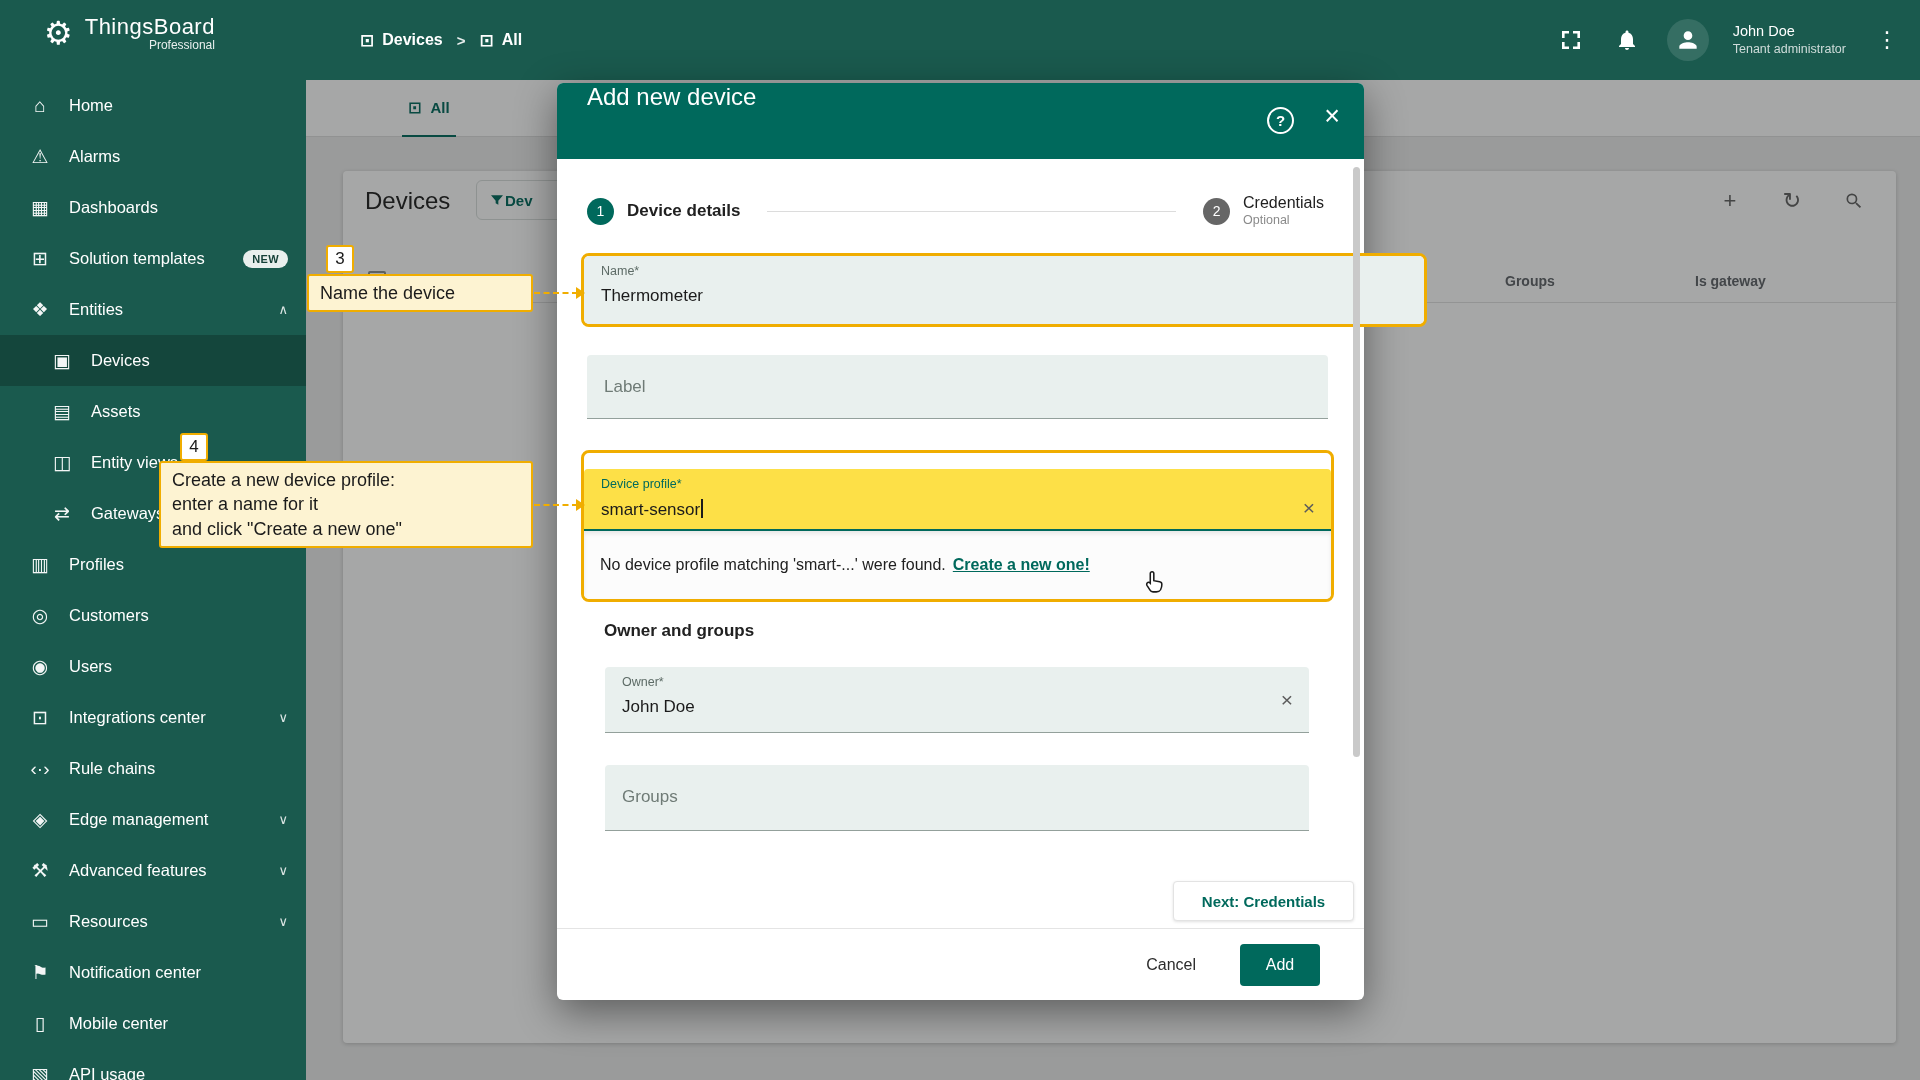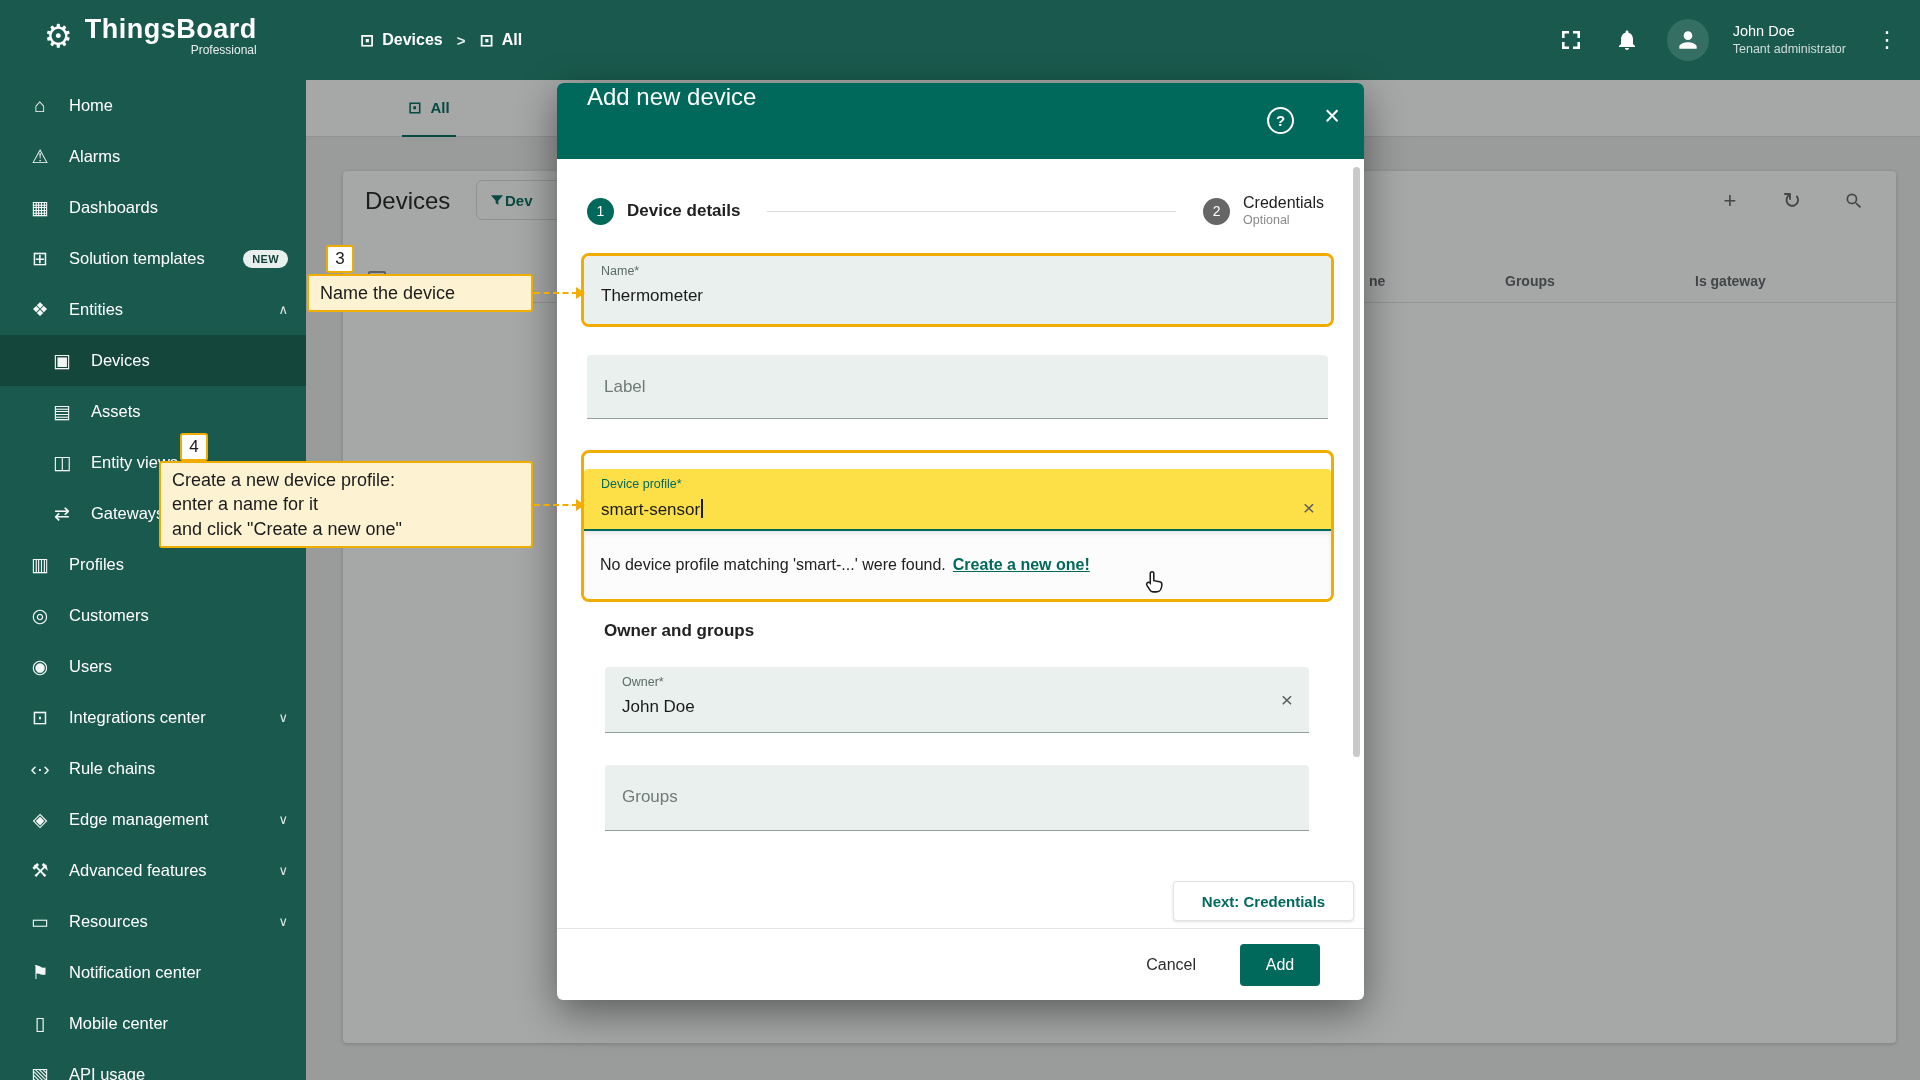--- a/index.html
+++ b/index.html
@@ -4,21 +4,21 @@
 <style>
   * { margin:0; padding:0; box-sizing:border-box; }
   html,body { width:1920px; height:1080px; overflow:hidden; }
   body { font-family:"Liberation Sans","DejaVu Sans",sans-serif; background:#ececec; position:relative; }
 
   
   .topbar { position:absolute; left:0; top:0; width:1920px; height:80px; background:#1a5a4e; color:#fff; z-index:10; }
   .logo { position:absolute; left:44px; top:14px; display:flex; align-items:center; gap:12px; }
   .logo-gear { font-size:32px; line-height:1; }
   .logo-col { display:flex; flex-direction:column; }
-  .logo-title { font-size:27px; font-weight:700; letter-spacing:.5px; }
+  .logo-title { font-size:22px; font-weight:400; letter-spacing:.5px; }
   .logo-sub { font-size:12px; opacity:.9; align-self:flex-end; margin-top:-2px; }
   .crumbs { position:absolute; left:360px; top:0; height:80px; display:flex; align-items:center; gap:14px; font-size:16px; font-weight:600; }
   .crumb { display:flex; align-items:center; gap:8px; cursor:pointer; }
   .crumb .cicon { font-size:17px; }
   .crumb-sep { font-size:15px; opacity:.9; }
   .tb-right { position:absolute; right:16px; top:0; height:80px; display:flex; align-items:center; gap:24px; }
   .tb-icon { width:32px; height:32px; display:flex; align-items:center; justify-content:center; cursor:pointer; }
   .avatar { width:42px; height:42px; border-radius:50%; background:rgba(255,255,255,.12); display:flex; align-items:center; justify-content:center; }
   .user-col { display:flex; flex-direction:column; line-height:1.3; }
   .user-name { font-size:14.5px; }
@@ -76,21 +76,21 @@
 
   .field { background:#e9f0ee; border-radius:4px 4px 0 0; position:relative; cursor:text; }
   .f-label { position:absolute; left:17px; top:8px; font-size:12.5px; color:#5d6b66; }
   .f-value { position:absolute; left:17px; top:30px; font-size:17px; color:#1b1b1b; }
   .f-placeholder { position:absolute; left:17px; top:22px; font-size:17px; color:#6f7b76; }
   .f-underline { position:absolute; left:0; right:0; bottom:0; height:1px; background:#93a09b; }
   .f-clear { position:absolute; right:16px; top:50%; transform:translateY(-50%); font-size:21px; color:#5c5c5c; cursor:pointer; }
   .caret-bar { display:inline-block; width:1.5px; height:19px; background:#1b1b1b; margin-left:1px; vertical-align:-3px; }
 
   .ann-wrap { position:absolute; border:3px solid #f0ad00; border-radius:8px; overflow:hidden; background:#fff; }
-  .name-wrap { left:24px; top:170px; width:753px; height:74px; }
+  .name-wrap { left:24px; top:170px; width:846px; height:74px; }
   .name-field { position:absolute; inset:0; }
   .label-field { position:absolute; left:30px; top:272px; width:741px; height:64px; }
   .profile-wrap { left:24px; top:367px; width:753px; height:152px; }
   .profile-field { position:absolute; left:0; top:16px; width:100%; height:78px; background:#fde047; }
   .profile-field .f-label { color:#00695c; }
   .profile-underline { position:absolute; left:0; right:0; top:76px; height:2px; background:#00695c; }
   .hint-row { position:absolute; left:0; top:78px; width:100%; height:68px; background:#fcfcfc; display:flex; align-items:center; padding:0 16px; gap:7px; font-size:16px; color:#212121; box-shadow:inset 0 3px 4px rgba(0,0,0,.08); }
   .hint-link { color:#00695c; text-decoration:underline; font-weight:600; cursor:pointer; white-space:nowrap; }
 
   .owner-head { position:absolute; left:47px; top:538px; font-size:17px; font-weight:700; color:#212121; }

